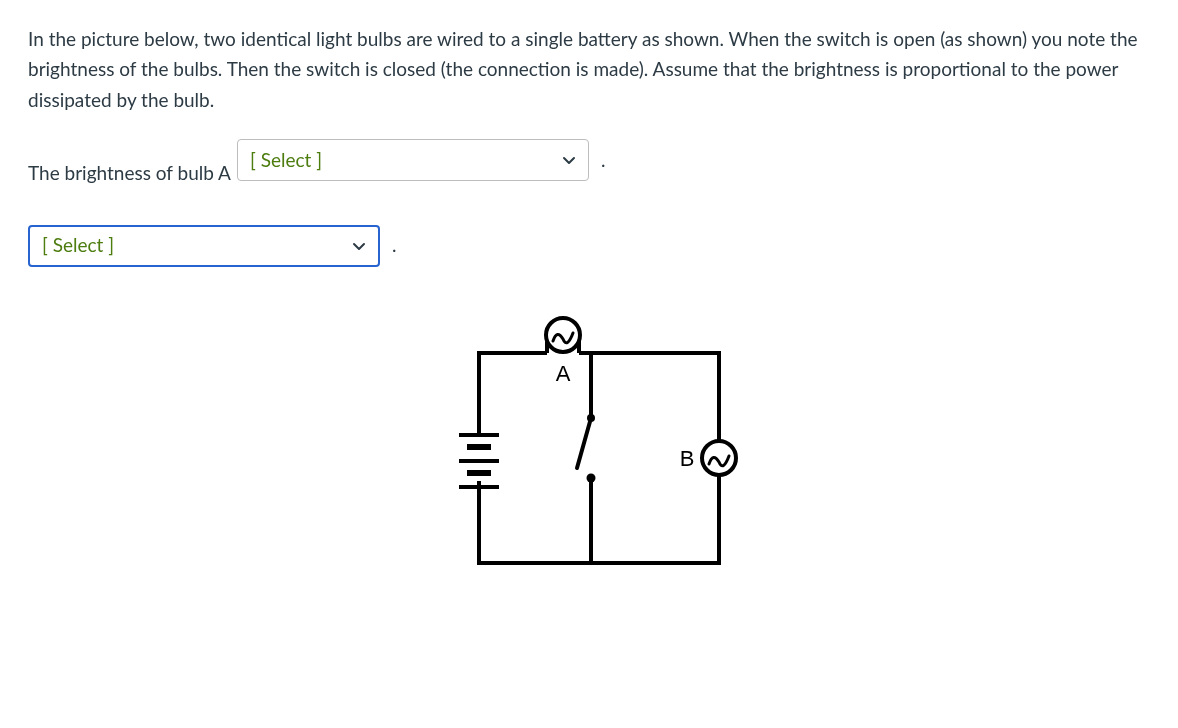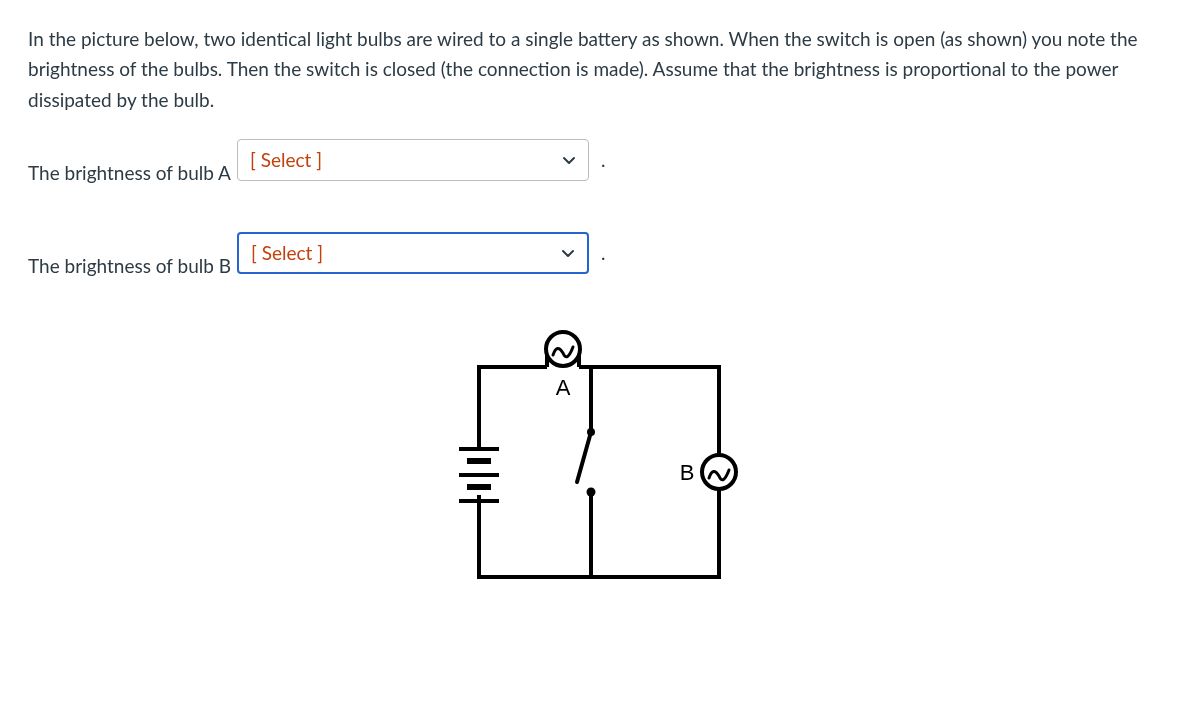--- a/index.html
+++ b/index.html
@@ -31,21 +31,21 @@
     width: 352px;
     height: 42px;
     border: 1px solid #bdbdbd;
     border-radius: 4px;
     background: #fff;
     display: flex;
     align-items: center;
     padding: 0 12px;
     box-sizing: border-box;
     cursor: pointer;
-    color: #c2410c;
+    color: #4d7c0f;
   }
   .select-wrap.active {
     border: 2px solid #2864cf;
   }
   .select-wrap .chevron {
     position: absolute;
     right: 12px;
     top: 50%;
     transform: translateY(-50%);
   }
@@ -72,21 +72,20 @@
     <span class="chevron">
       <svg width="14" height="14" viewBox="0 0 14 14">
           <path d="M2 5 L7 10 L12 5" fill="none" stroke="#2d3b45" stroke-width="2" stroke-linecap="round" stroke-linejoin="round"></path>
         </svg>
     </span>
   </div>
   <span class="period">.</span>
 </div>
 
 <div class="row">
-  <span class="label">The brightness of bulb B</span>
   <div class="select-wrap active">
     <span>[ Select ]</span>
     <span class="chevron">
       <svg width="14" height="14" viewBox="0 0 14 14">
           <path d="M2 5 L7 10 L12 5" fill="none" stroke="#2d3b45" stroke-width="2" stroke-linecap="round" stroke-linejoin="round"></path>
         </svg>
     </span>
   </div>
   <span class="period">.</span>
 </div>

